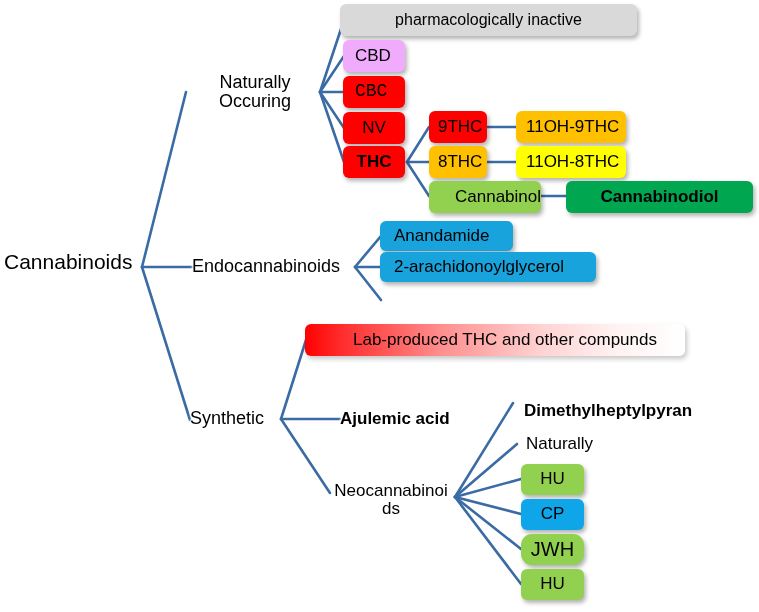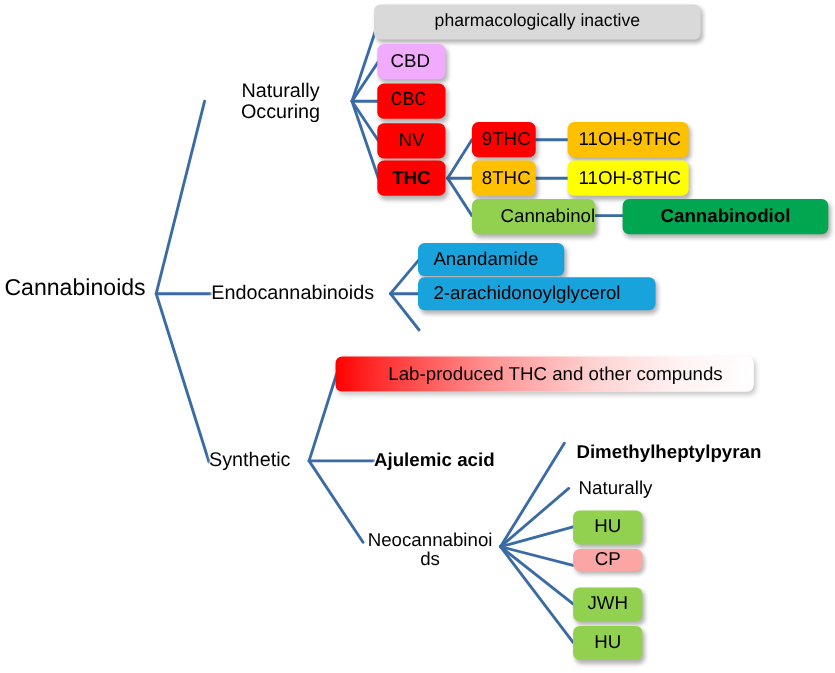--- a/index.html
+++ b/index.html
@@ -150,25 +150,25 @@
   </div>
 
   <div class="node txt" style="left:526px;top:431px;width:120px;height:26px;font-size:17px;justify-content:flex-start;">
     <span>Naturally</span>
   </div>
 
   <div class="node box" style="left:521px;top:464px;width:63px;height:31px;background:#92D050;font-size:17px;">
     <span>HU</span>
   </div>
 
-  <div class="node box" style="left:521px;top:499px;width:63px;height:20px;background:#fca5a5;font-size:17px;">
+  <div class="node box" style="left:521px;top:499px;width:63px;height:31px;background:#0ea5e9;font-size:17px;">
     <span>CP</span>
   </div>
 
-  <div class="node box" style="left:521px;top:534px;width:63px;height:31px;background:#92D050;font-size:17px;">
+  <div class="node box" style="left:521px;top:534px;width:63px;height:31px;background:#92D050;font-size:20px;border-radius:11px;">
     <span>JWH</span>
   </div>
 
   <div class="node box" style="left:521px;top:569px;width:63px;height:31px;background:#92D050;font-size:17px;">
     <span>HU</span>
   </div>
 
 </div>
 
 </body></html>

